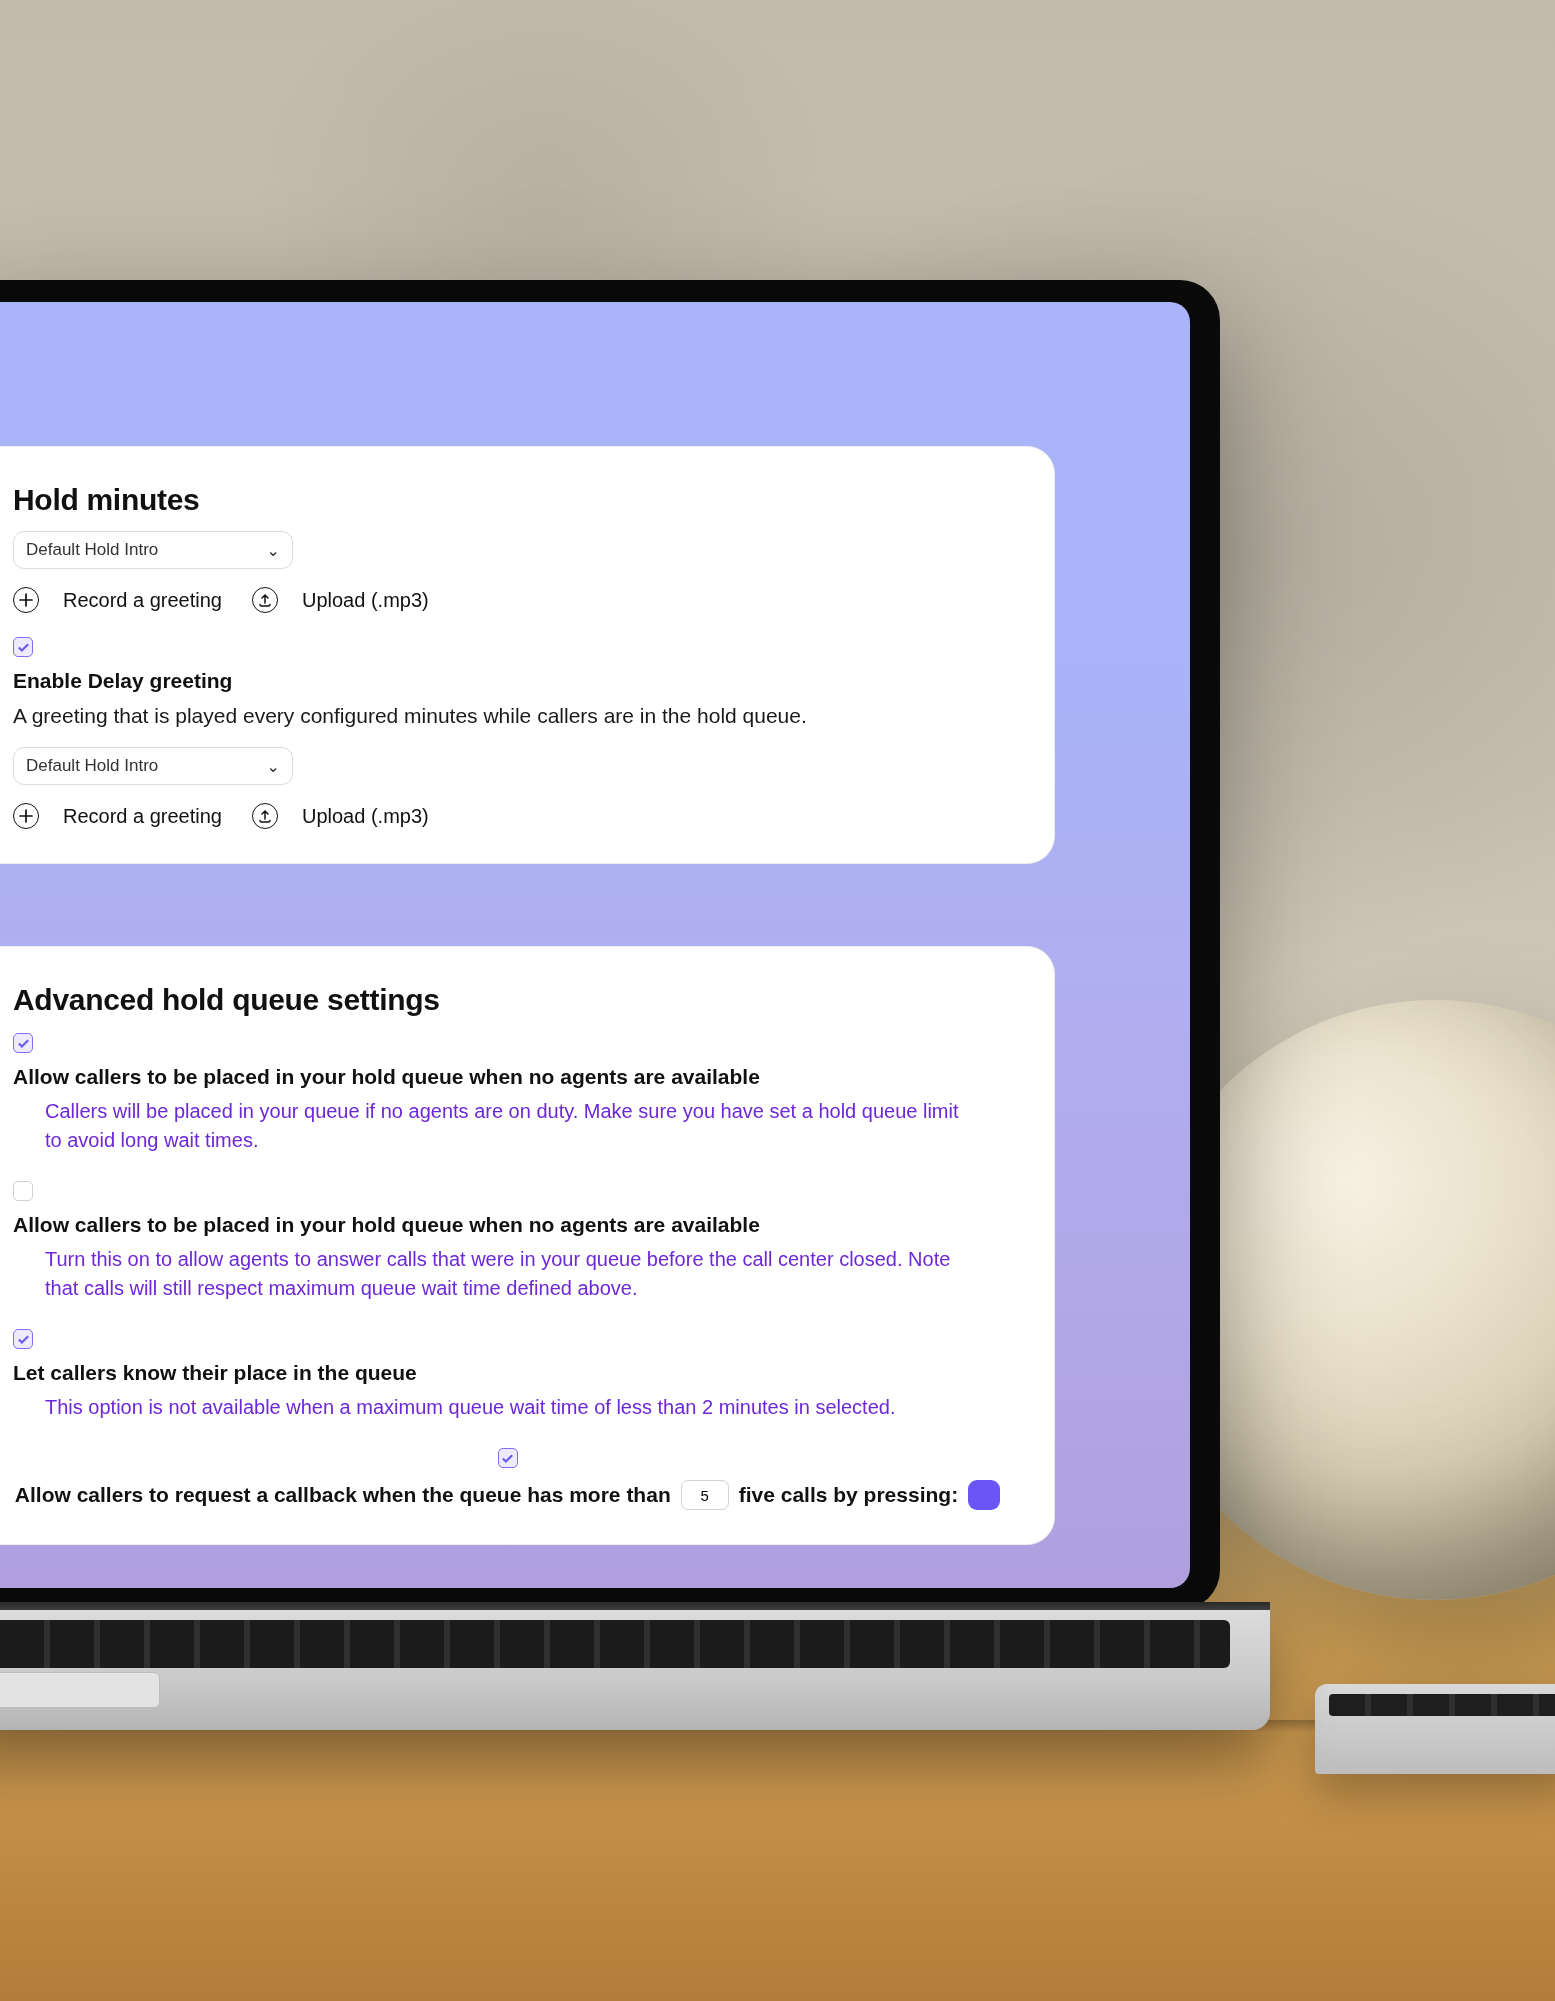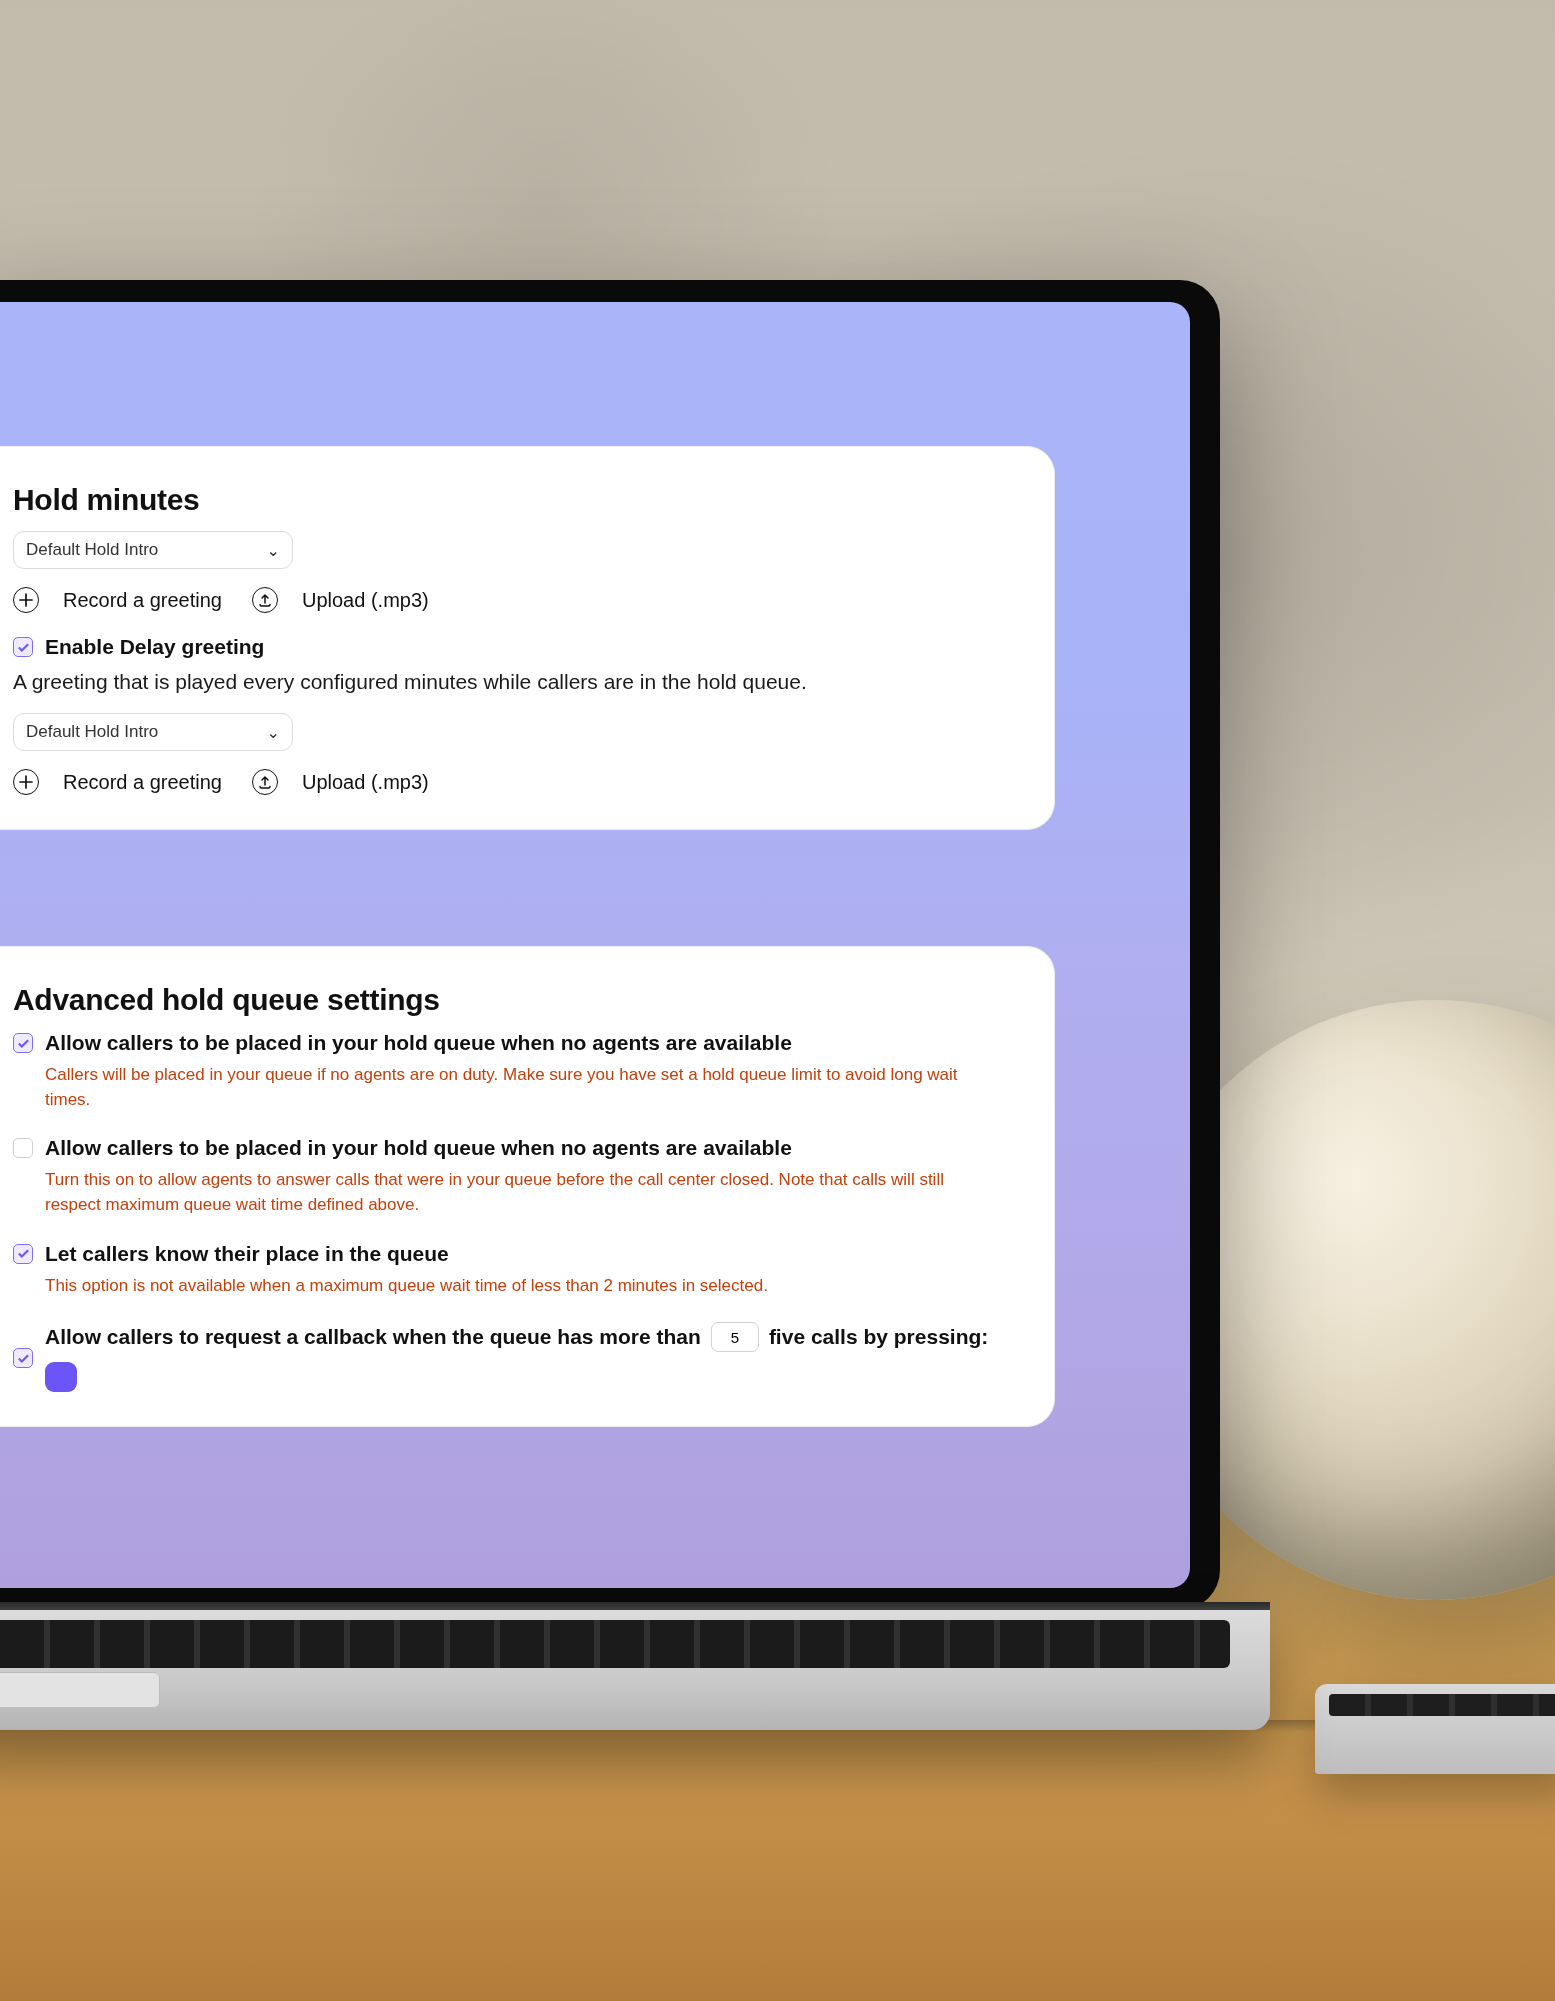--- a/index.html
+++ b/index.html
@@ -138,32 +138,32 @@
     display:inline-flex; align-items:center; gap:24px;
     font-size:20px; color:#111; cursor:pointer;
   }
   .icon-circle {
     width:26px; height:26px; border:1.7px solid #111; border-radius:50%;
     display:inline-flex; align-items:center; justify-content:center;
     flex-shrink:0;
   }
   .icon-circle svg { width:14px; height:14px; }
 
-  .check-row { display:flex; align-items:flex-start; gap:12px; margin-bottom:8px; }
+  .check-row { display:flex; align-items:flex-start; gap:12px; margin-bottom:8px;flex-direction:column; }
   .checkbox {
     width:20px; height:20px; border:1.5px solid #7c6ff2; border-radius:5px;
     display:inline-flex; align-items:center; justify-content:center;
     flex-shrink:0; margin-top:2px; cursor:pointer;
     background:#fff;
   }
   .checkbox.checked { background:#efeaff; }
   .checkbox.unchecked { border-color:#cfcfcf; }
   .checkbox svg { width:13px; height:13px; stroke:#6b5cf0; stroke-width:2.4; fill:none; }
   .check-label { font-size:21px; font-weight:600; color:#111; }
-  .check-sub { font-size:17px; color:#c2410c; margin-left:32px; margin-bottom:24px; line-height:1.45; max-width:920px;margin-top:7px; }
+  .check-sub { font-size:20px; color:#6d28d9; margin-left:32px; margin-bottom:24px; line-height:1.45; max-width:920px;margin-top:7px; }
 
   .inline-row { display:flex; align-items:center; flex-wrap:wrap; gap:10px; font-size:21px; font-weight:600; }
   .num-input {
     width:48px; height:30px; border:1px solid #d3d3d3; border-radius:7px;
     text-align:center; font-size:15px; background:#fff;
   }
   .color-chip {
     width:32px; height:30px; border-radius:9px; background:#6b55f6; display:inline-block;
   }
 

